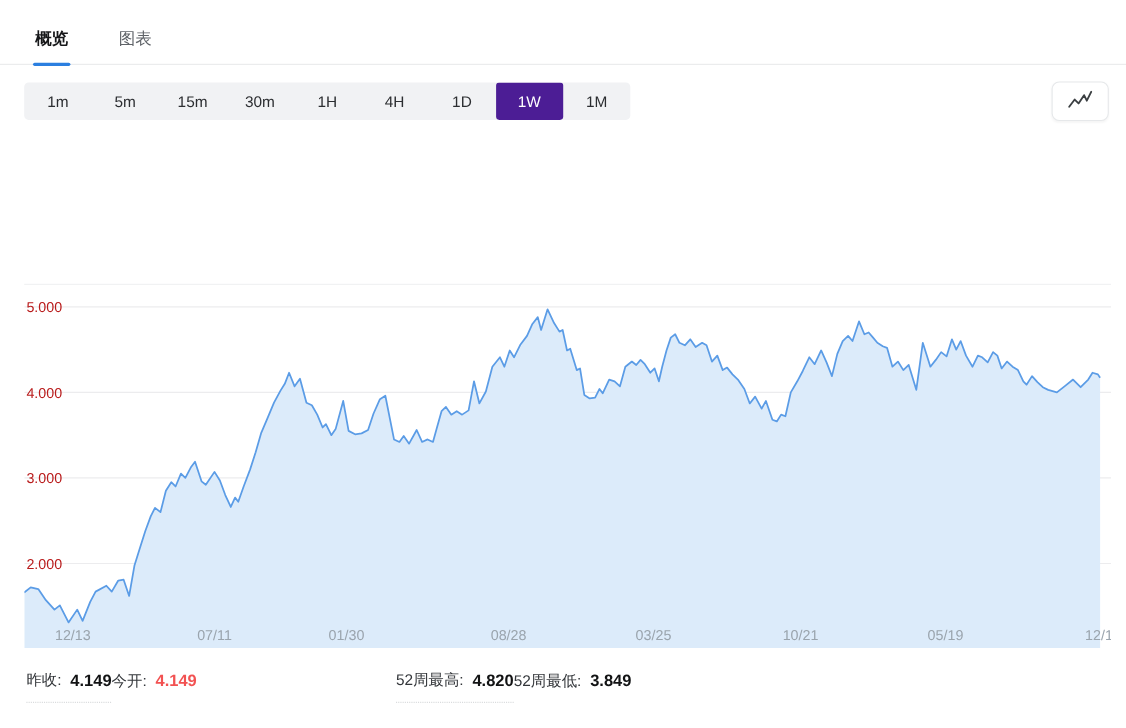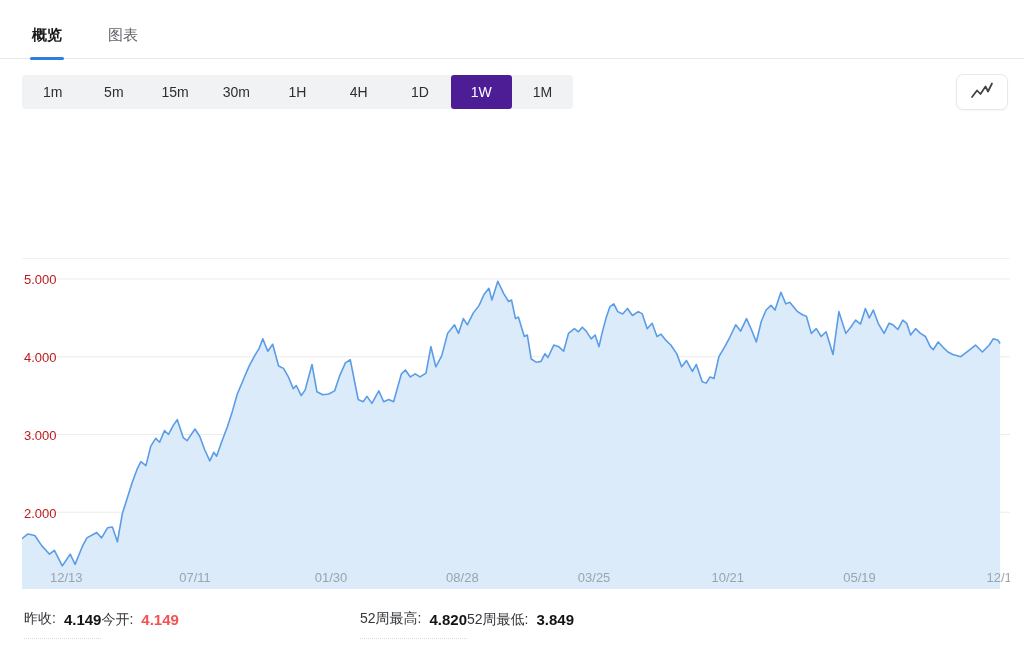--- a/index.html
+++ b/index.html
@@ -104,21 +104,21 @@
         <line x1="0" x2="988" y1="254" y2="254" stroke="#ececee" stroke-width="1"></line>
         <path d="M0.0,280.5L5.9,275.8L12.8,277.4L19.7,287.5L27.5,296.1L32.4,292.2L40.3,307.8L48.2,296.1L53.1,306.3L60.0,289.1L64.9,279.7L74.7,274.3L79.6,279.7L85.5,269.6L90.4,268.8L95.4,283.6L100.3,255.6L105.2,240.0L110.1,224.4L115.0,211.1L118.9,203.3L123.9,207.2L128.8,187.7L133.7,179.9L137.6,183.8L142.5,172.1L146.5,176.0L151.4,166.6L155.3,161.2L161.2,179.1L165.1,182.2L173.0,170.5L177.9,178.3L182.8,191.6L187.8,202.5L191.7,193.9L194.6,197.8L199.5,183.8L205.4,168.2L210.4,152.6L215.3,135.4L221.2,121.4L227.1,107.4L233.0,96.4L236.9,90.2L240.8,80.1L245.8,92.5L250.7,85.5L256.6,107.4L261.5,109.7L266.4,118.3L271.3,130.0L274.3,126.9L279.2,137.0L283.1,131.5L290.0,105.8L294.9,133.1L300.8,136.2L306.7,135.4L312.6,132.3L317.5,117.5L323.4,104.2L328.3,101.1L336.2,140.9L341.1,143.2L345.0,137.8L349.9,144.8L356.8,132.3L361.7,143.2L366.7,140.9L371.6,143.2L375.5,129.2L379.4,115.2L383.4,111.3L388.3,118.3L393.2,115.2L398.1,118.3L404.0,114.4L408.9,87.9L413.8,108.1L419.7,97.2L425.6,74.6L432.5,66.0L436.5,74.6L441.4,59.8L445.3,66.0L451.2,54.3L457.1,46.5L462.0,35.6L466.9,29.4L469.9,41.1L475.8,22.3L481.7,34.8L486.6,42.6L489.5,41.1L493.5,59.8L496.4,58.2L502.3,77.7L505.3,76.2L509.2,100.3L514.1,103.5L519.0,102.7L523.0,94.9L525.9,98.8L531.8,86.3L536.7,87.9L541.6,92.5L546.5,74.6L552.4,69.9L556.4,73.0L560.3,68.4L564.2,72.3L569.2,80.1L573.1,76.2L577.0,87.9L580.0,74.6L583.9,59.8L587.8,48.1L591.8,45.0L595.7,52.8L600.6,55.1L605.5,49.6L610.4,56.7L616.3,52.8L620.3,55.1L625.2,69.9L630.1,64.5L635.0,77.7L639.0,75.4L643.9,81.6L648.8,86.3L654.7,94.9L659.6,108.1L664.5,101.9L670.4,112.8L674.3,105.8L680.2,123.0L684.2,124.5L688.1,118.3L692.0,119.8L696.9,98.0L702.8,87.9L707.8,78.5L713.7,66.0L718.6,72.3L724.5,59.8L729.4,70.7L734.3,83.2L739.2,62.9L744.1,51.2L749.0,46.5L753.0,51.2L758.9,33.3L763.8,45.0L767.7,43.4L771.7,48.1L775.6,52.8L780.5,55.9L784.4,57.4L789.3,74.6L794.3,69.9L799.2,77.7L804.1,73.0L811.0,95.7L816.9,52.8L823.8,74.6L828.7,68.4L833.6,61.3L838.5,65.2L843.4,49.6L847.3,59.0L851.3,51.2L856.2,64.5L862.1,74.6L867.0,64.5L870.9,66.0L875.9,70.7L880.8,61.3L884.7,64.5L888.6,76.2L893.5,69.9L898.5,74.6L903.4,77.7L908.3,87.9L911.2,91.0L916.2,83.2L921.1,88.6L926.0,93.3L930.9,95.7L938.8,98.0L946.6,91.8L953.5,86.3L960.4,93.3L967.3,86.3L971.2,80.1L976.1,81.6L978.1,84.7L978.1,331L0.0,331Z" fill="#dcebfa"></path>
         <path d="M0.0,280.5L5.9,275.8L12.8,277.4L19.7,287.5L27.5,296.1L32.4,292.2L40.3,307.8L48.2,296.1L53.1,306.3L60.0,289.1L64.9,279.7L74.7,274.3L79.6,279.7L85.5,269.6L90.4,268.8L95.4,283.6L100.3,255.6L105.2,240.0L110.1,224.4L115.0,211.1L118.9,203.3L123.9,207.2L128.8,187.7L133.7,179.9L137.6,183.8L142.5,172.1L146.5,176.0L151.4,166.6L155.3,161.2L161.2,179.1L165.1,182.2L173.0,170.5L177.9,178.3L182.8,191.6L187.8,202.5L191.7,193.9L194.6,197.8L199.5,183.8L205.4,168.2L210.4,152.6L215.3,135.4L221.2,121.4L227.1,107.4L233.0,96.4L236.9,90.2L240.8,80.1L245.8,92.5L250.7,85.5L256.6,107.4L261.5,109.7L266.4,118.3L271.3,130.0L274.3,126.9L279.2,137.0L283.1,131.5L290.0,105.8L294.9,133.1L300.8,136.2L306.7,135.4L312.6,132.3L317.5,117.5L323.4,104.2L328.3,101.1L336.2,140.9L341.1,143.2L345.0,137.8L349.9,144.8L356.8,132.3L361.7,143.2L366.7,140.9L371.6,143.2L375.5,129.2L379.4,115.2L383.4,111.3L388.3,118.3L393.2,115.2L398.1,118.3L404.0,114.4L408.9,87.9L413.8,108.1L419.7,97.2L425.6,74.6L432.5,66.0L436.5,74.6L441.4,59.8L445.3,66.0L451.2,54.3L457.1,46.5L462.0,35.6L466.9,29.4L469.9,41.1L475.8,22.3L481.7,34.8L486.6,42.6L489.5,41.1L493.5,59.8L496.4,58.2L502.3,77.7L505.3,76.2L509.2,100.3L514.1,103.5L519.0,102.7L523.0,94.9L525.9,98.8L531.8,86.3L536.7,87.9L541.6,92.5L546.5,74.6L552.4,69.9L556.4,73.0L560.3,68.4L564.2,72.3L569.2,80.1L573.1,76.2L577.0,87.9L580.0,74.6L583.9,59.8L587.8,48.1L591.8,45.0L595.7,52.8L600.6,55.1L605.5,49.6L610.4,56.7L616.3,52.8L620.3,55.1L625.2,69.9L630.1,64.5L635.0,77.7L639.0,75.4L643.9,81.6L648.8,86.3L654.7,94.9L659.6,108.1L664.5,101.9L670.4,112.8L674.3,105.8L680.2,123.0L684.2,124.5L688.1,118.3L692.0,119.8L696.9,98.0L702.8,87.9L707.8,78.5L713.7,66.0L718.6,72.3L724.5,59.8L729.4,70.7L734.3,83.2L739.2,62.9L744.1,51.2L749.0,46.5L753.0,51.2L758.9,33.3L763.8,45.0L767.7,43.4L771.7,48.1L775.6,52.8L780.5,55.9L784.4,57.4L789.3,74.6L794.3,69.9L799.2,77.7L804.1,73.0L811.0,95.7L816.9,52.8L823.8,74.6L828.7,68.4L833.6,61.3L838.5,65.2L843.4,49.6L847.3,59.0L851.3,51.2L856.2,64.5L862.1,74.6L867.0,64.5L870.9,66.0L875.9,70.7L880.8,61.3L884.7,64.5L888.6,76.2L893.5,69.9L898.5,74.6L903.4,77.7L908.3,87.9L911.2,91.0L916.2,83.2L921.1,88.6L926.0,93.3L930.9,95.7L938.8,98.0L946.6,91.8L953.5,86.3L960.4,93.3L967.3,86.3L971.2,80.1L976.1,81.6L978.1,84.7" fill="none" stroke="#5b9ce6" stroke-width="1.6" stroke-linejoin="round"></path>
       </svg>
   <span class="y-label" style="top: 20px;">5.000</span>
       <span class="y-label" style="top: 98px;">4.000</span>
       <span class="y-label" style="top: 176px;">3.000</span>
       <span class="y-label" style="top: 254px;">2.000</span>
       <span class="x-label" style="left: 44.235px;">12/13</span>
       <span class="x-label" style="left: 173.008px;">07/11</span>
-      <span class="x-label" style="left: 309px;">01/30</span>
+      <span class="x-label" style="left: 293px;">01/30</span>
       <span class="x-label" style="left: 440.384px;">08/28</span>
       <span class="x-label" style="left: 572.106px;">03/25</span>
       <span class="x-label" style="left: 705.794px; text-align: right;">10/21</span>
       <span class="x-label" style="left: 837.516px;">05/19</span>
       <span class="x-label" style="left: 977.102px;">12/1</span>
     </div>
 
   <div class="stats" id="stats">
       <div class="stat-col stat-col-1">
         <div class="stat-cell first">

